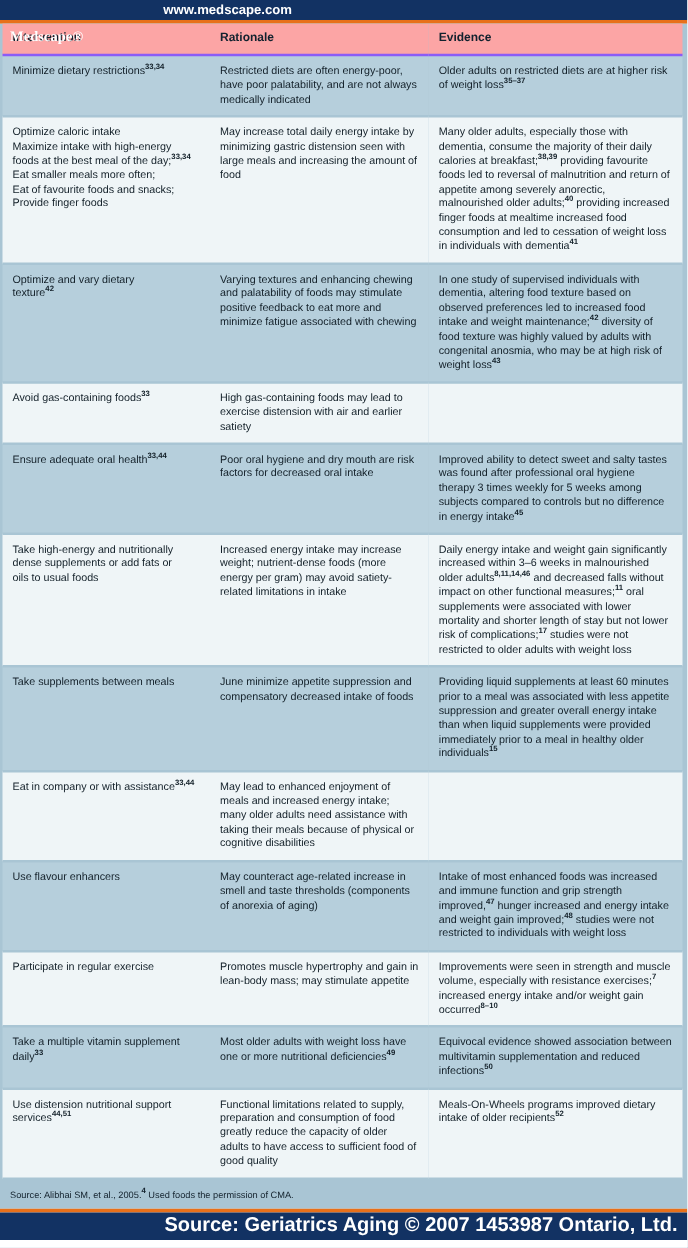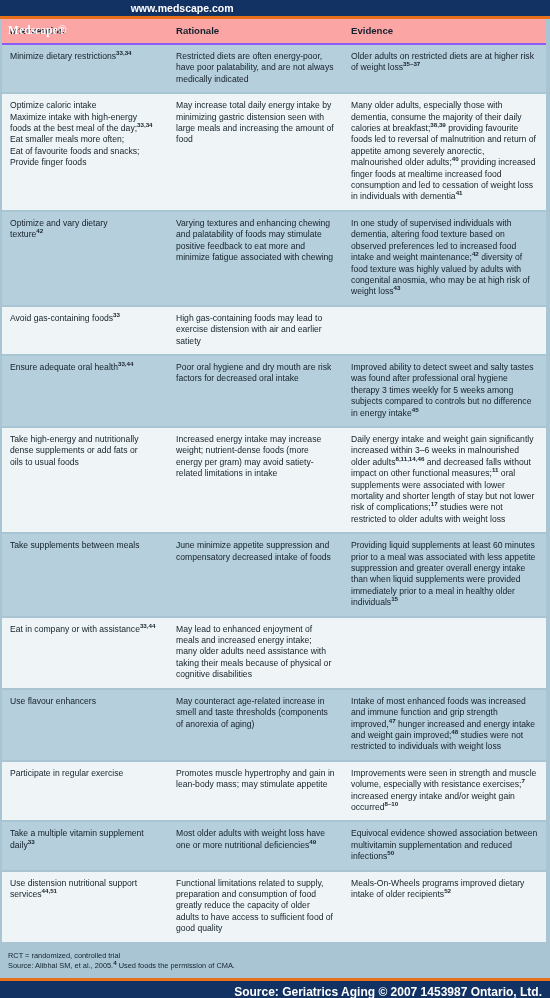--- a/index.html
+++ b/index.html
@@ -114,21 +114,21 @@
   
   .bottombar {
     background: #123263;
     height: 22px;
     display: flex;
     align-items: center;
     justify-content: flex-end;
   }
   .bottombar span {
     color: #ffffff;
-    font-size: 12px;
+    font-size: 16px;
     font-weight: 700;
     padding-right: 8px;
     white-space: nowrap;
   }
 </style>
 </head>
 <body>
 
 <div id="page">
 
@@ -243,21 +243,20 @@
               <p>services<sup>44,51</sup></p>
             </td>
             <td>Functional limitations related to supply, preparation and consumption of food greatly reduce the capacity of older adults to have access to sufficient food of good quality</td>
             <td>Meals-On-Wheels programs improved dietary intake of older recipients<sup>52</sup></td>
           </tr>
         </tbody>
     </table>
   </div>
 
   <div class="footnotes">
-    <div>RCT = randomized, controlled trial</div>
     <div>
       <span>Source: Alibhai SM, et al., 2005.</span><sup>4</sup><span> Used foods the permission of CMA.</span>
     </div>
   </div>
 
   <div class="foot-rule"></div>
 
   <div class="bottombar">
     <span>Source: Geriatrics Aging © 2007 1453987 Ontario, Ltd.</span>
   </div>

